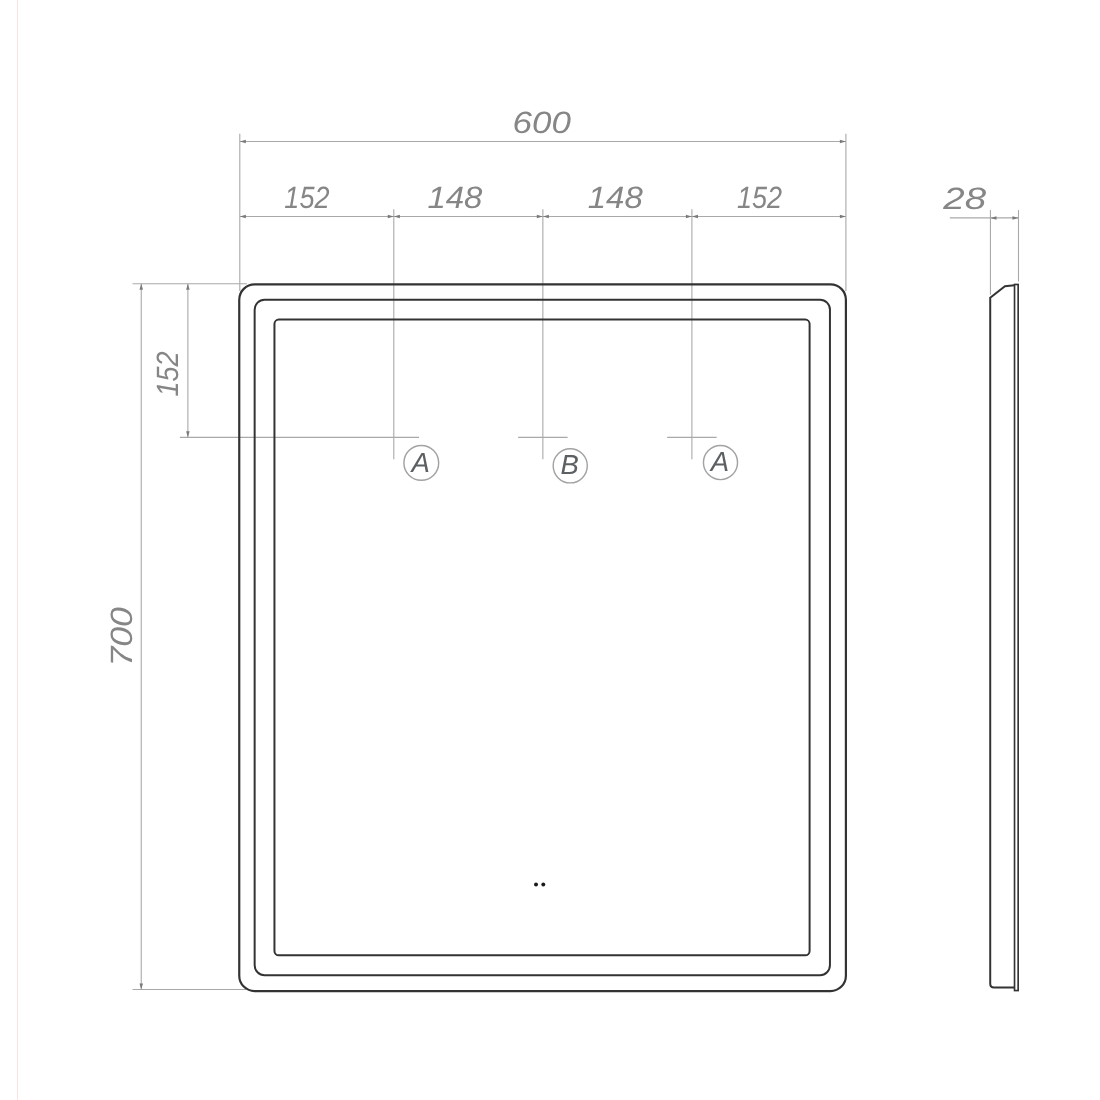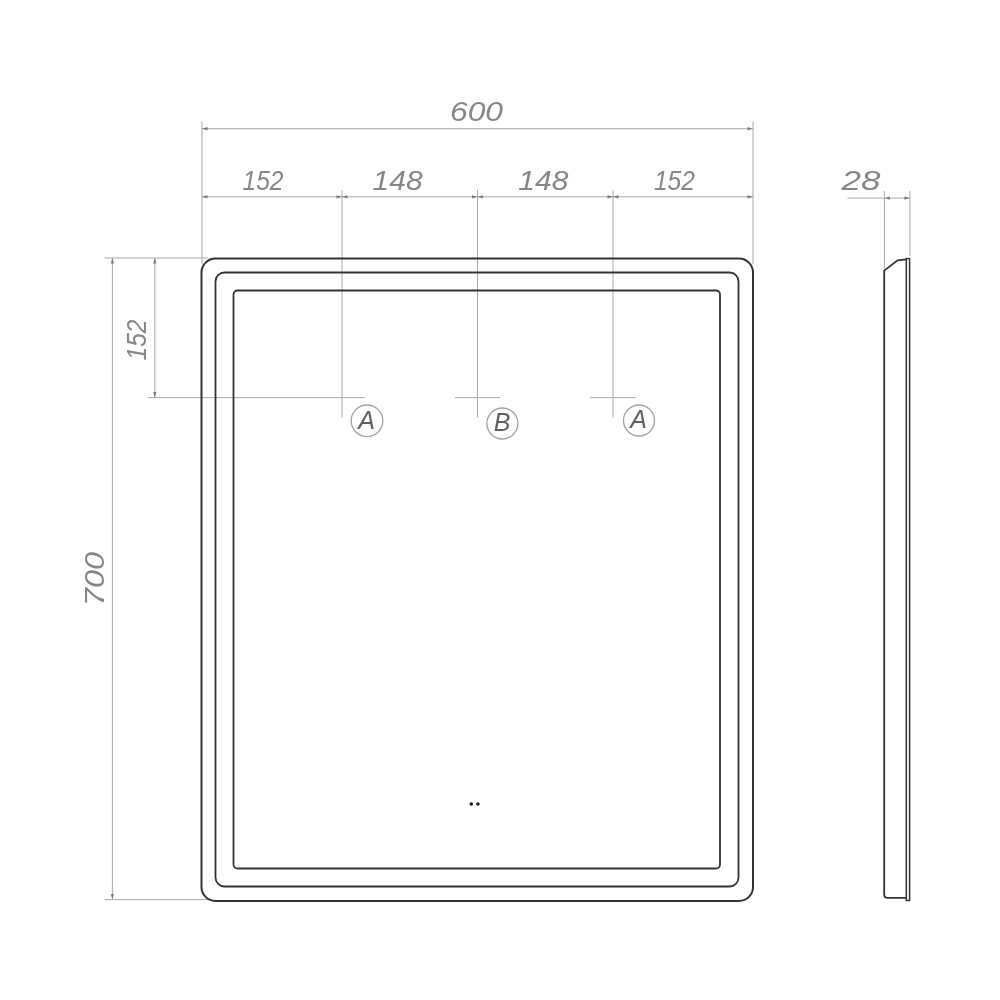--- a/index.html
+++ b/index.html
@@ -1,16 +1,16 @@
 <!DOCTYPE html>
 <html><head>
 <meta charset="utf-8">
 <style>
   html,body{margin:0;padding:0;background:#ffffff;}
-  .wrap{width:972px;height:1000px;position:relative;background:#fca5a5;}
+  .wrap{width:972px;height:1000px;position:relative;background:#fca5a5;margin-left:16px;}
   text{font-family:"Liberation Sans",sans-serif;font-style:italic;fill:#868686;}
 </style>
 </head>
 <body>
 <div class="wrap">
 <svg width="1000" height="1000" viewBox="0 0 1000 1000">
 
   <rect x="0" y="0" width="1000" height="1000" fill="#ffffff"></rect>
 
   <g stroke="#a9a9a9" stroke-width="1" fill="none">

